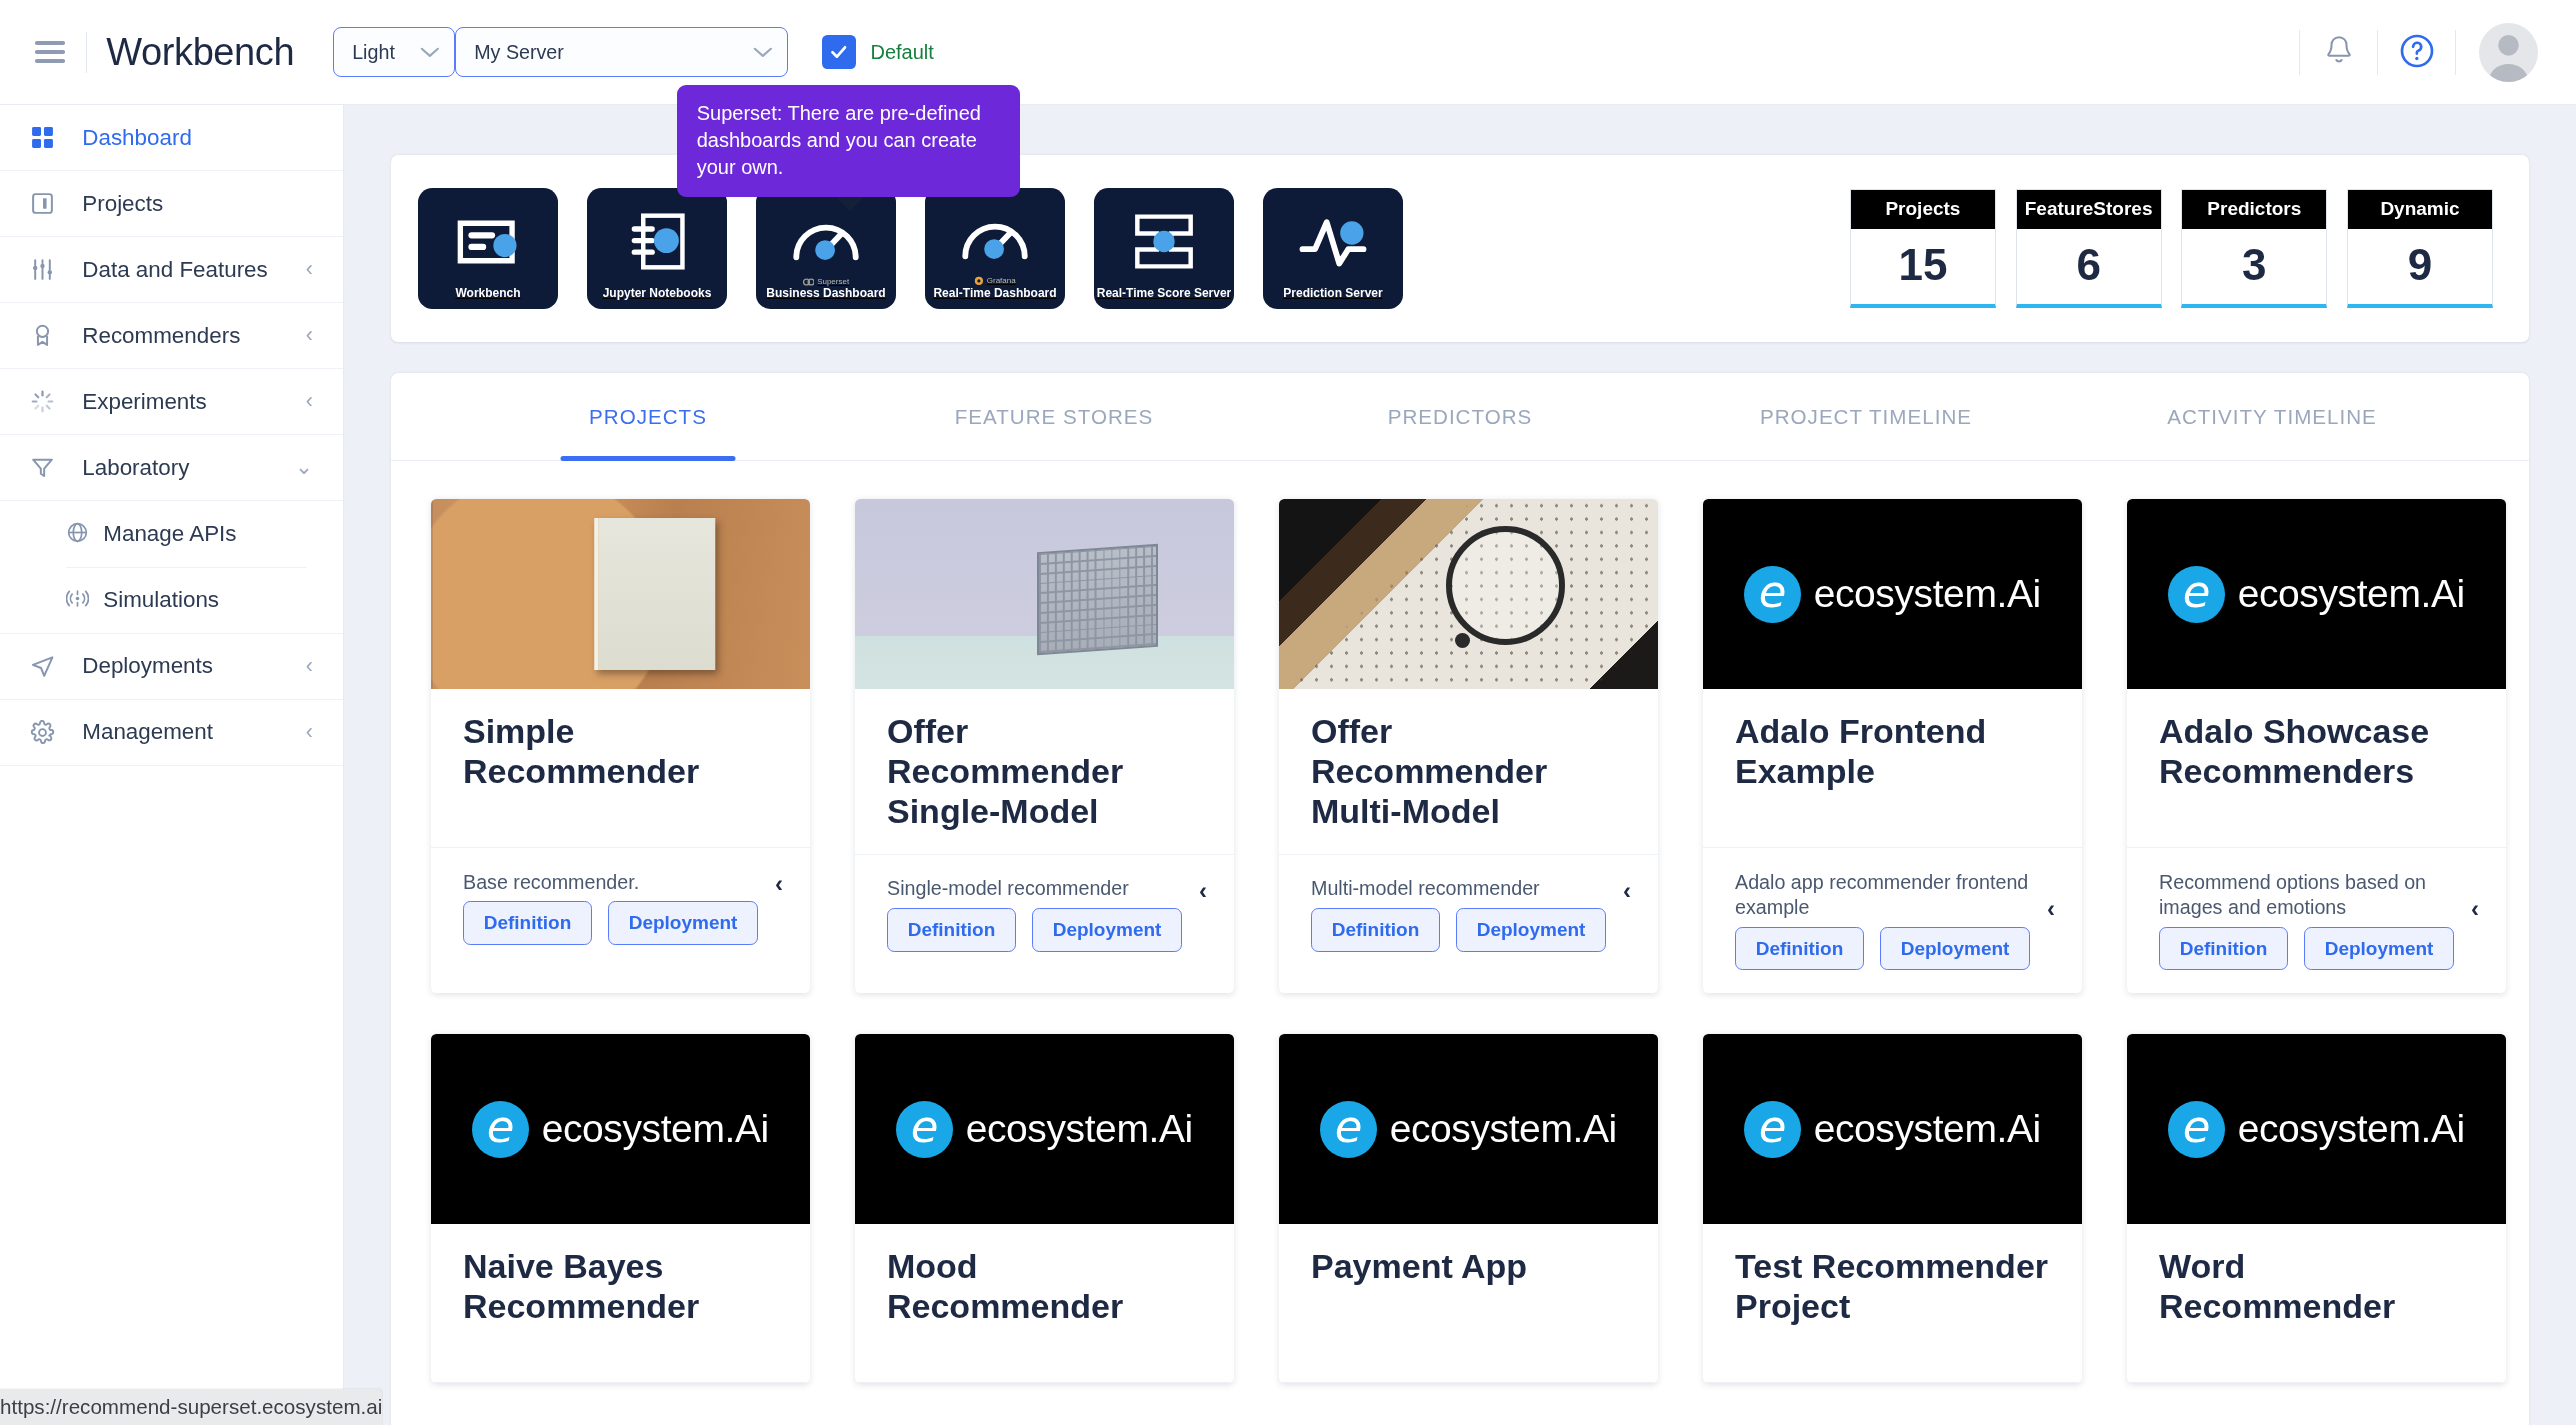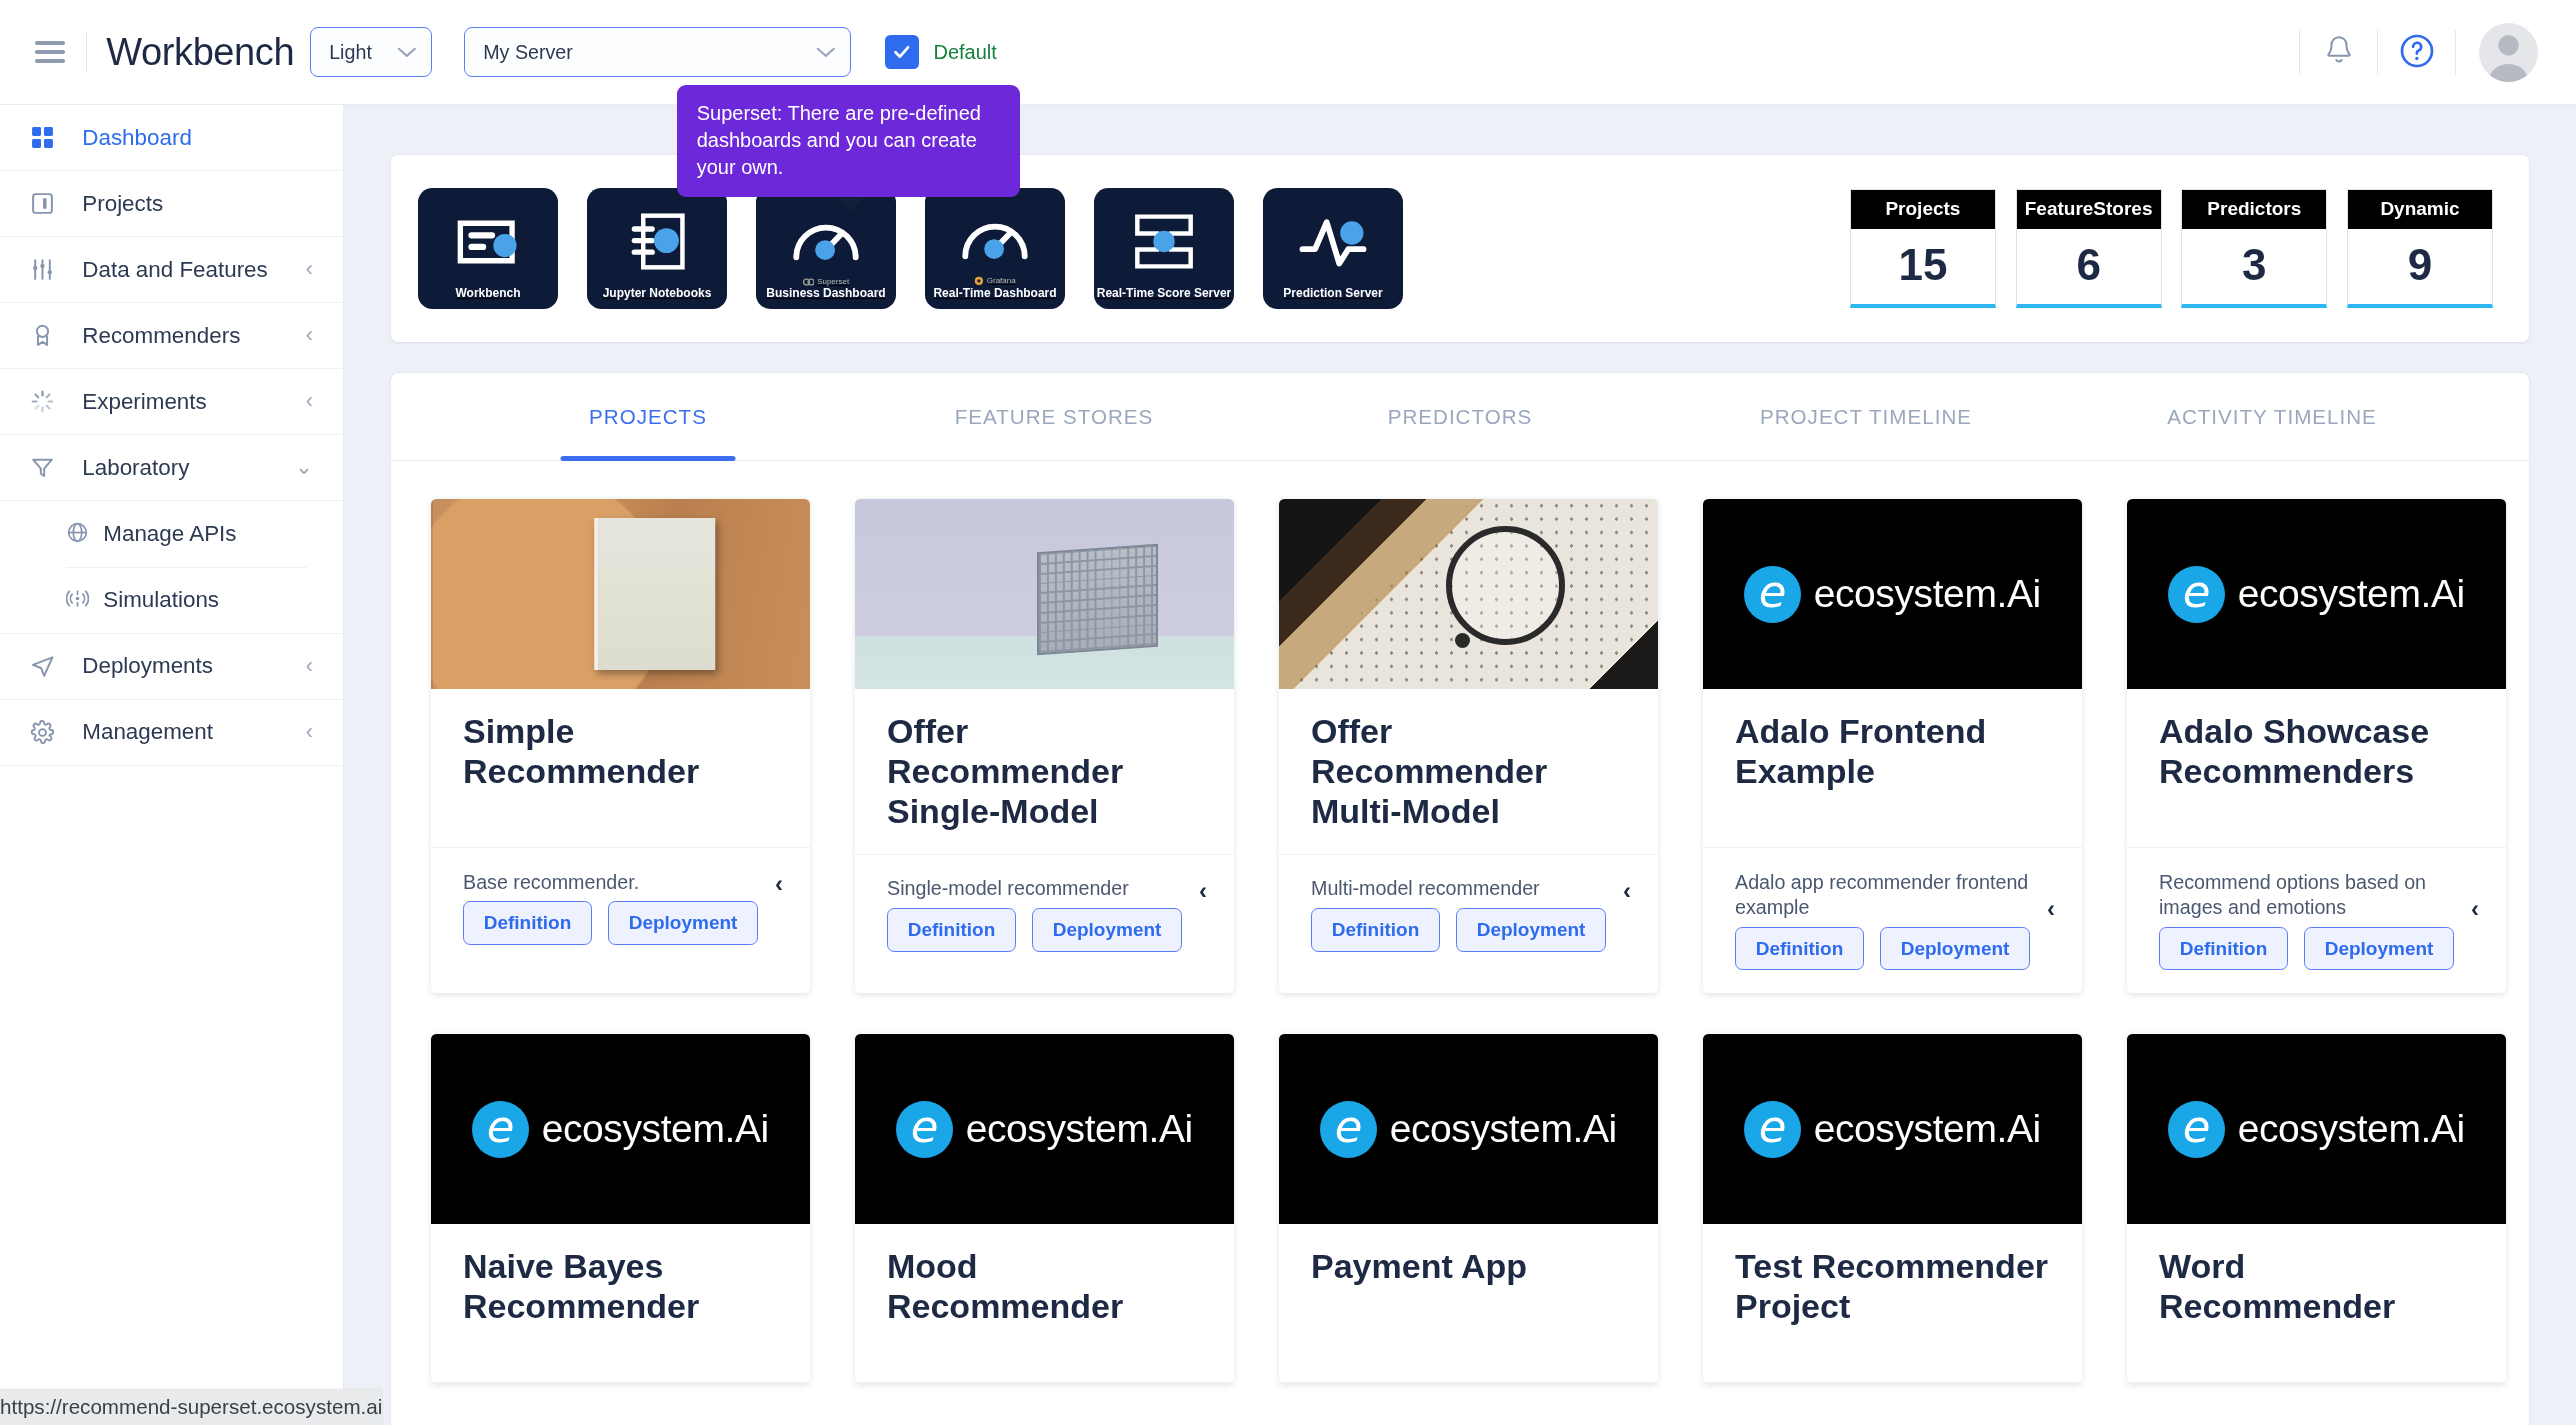--- a/index.html
+++ b/index.html
@@ -37,22 +37,22 @@
   .select-box {
     height: 50px; border: 1.8px solid #5b7cfa; border-radius: 8px;
     background: #fcfdff; display: flex; align-items: center;
     padding: 0 14.3px 0 18px; cursor: pointer; position: relative;
   }
   .select-box .sel-val { font-size: 19.7px; color: #2c3a52; white-space: nowrap; }
   .select-box .caret {
     margin-left: auto; padding-left: 12.5px;
     color: #9aa7bd; font-size: 19.7px; line-height: 1;
   }
-  #theme-select { margin-left: 16px; width: 122px; }
-  #server-select { margin-left: 32px; width: 387px; }
+  #theme-select { margin-left: 39px; width: 122px; }
+  #server-select { width: 333px; }
 
   .default-wrap { display: flex; align-items: center; margin-left: 34px; gap: 14.3px; }
   .checkbox {
     width: 34px; height: 34px; border-radius: 5.4px; background: #2f6bed;
     display: flex; align-items: center; justify-content: center;
     cursor: pointer;
   }
   .checkbox svg { width: 21.5px; height: 21.5px; }
   .default-label { font-size: 20px; color: #15803d; }
 

